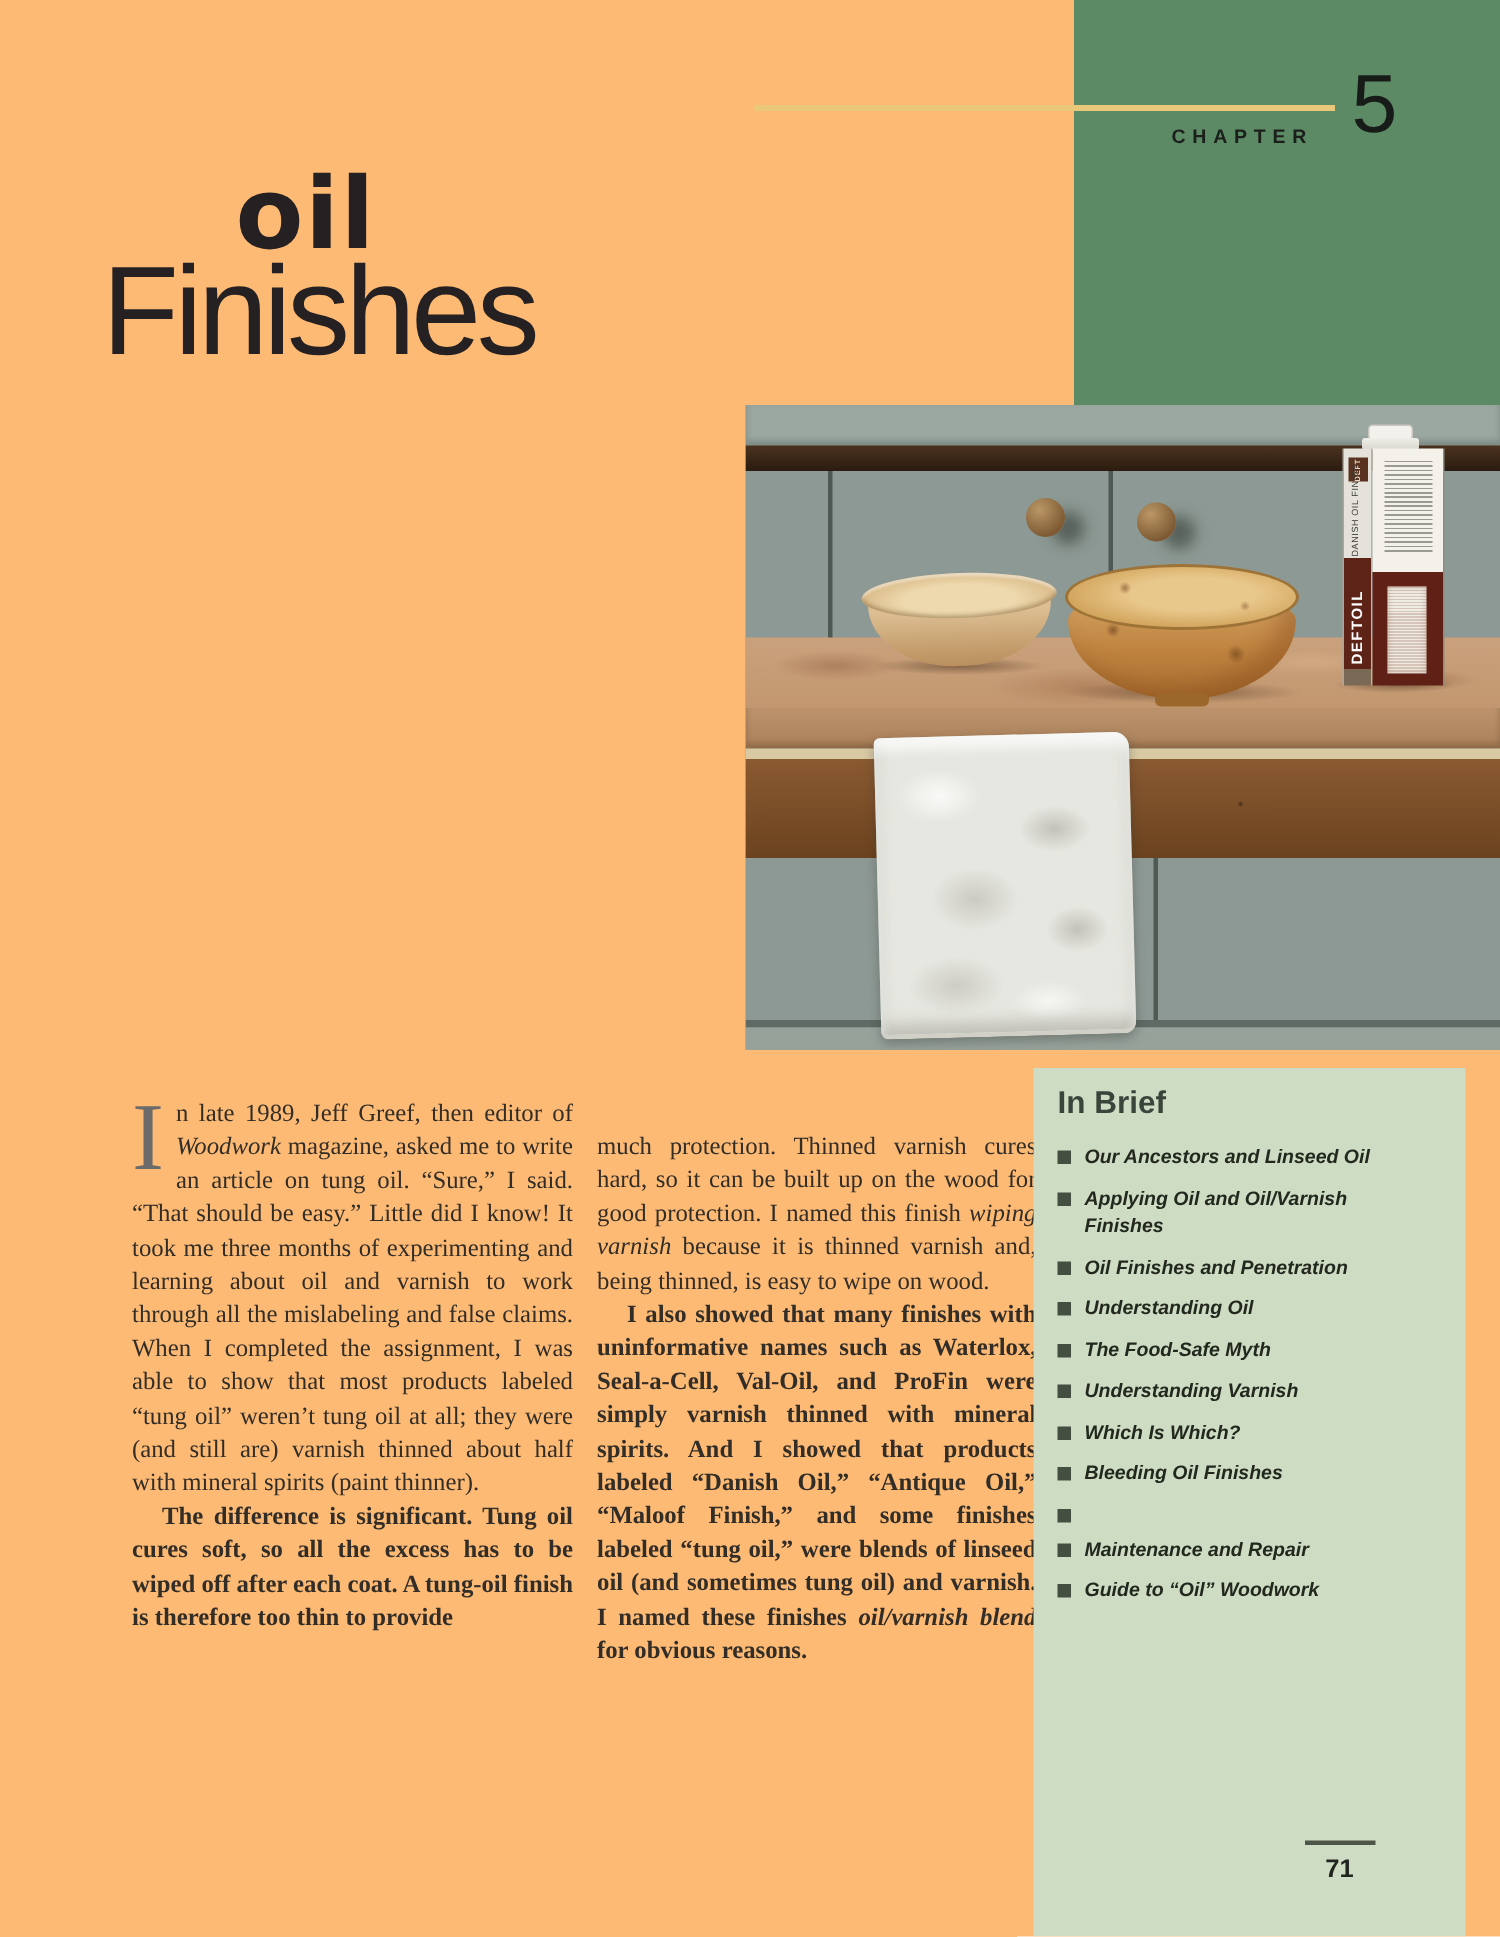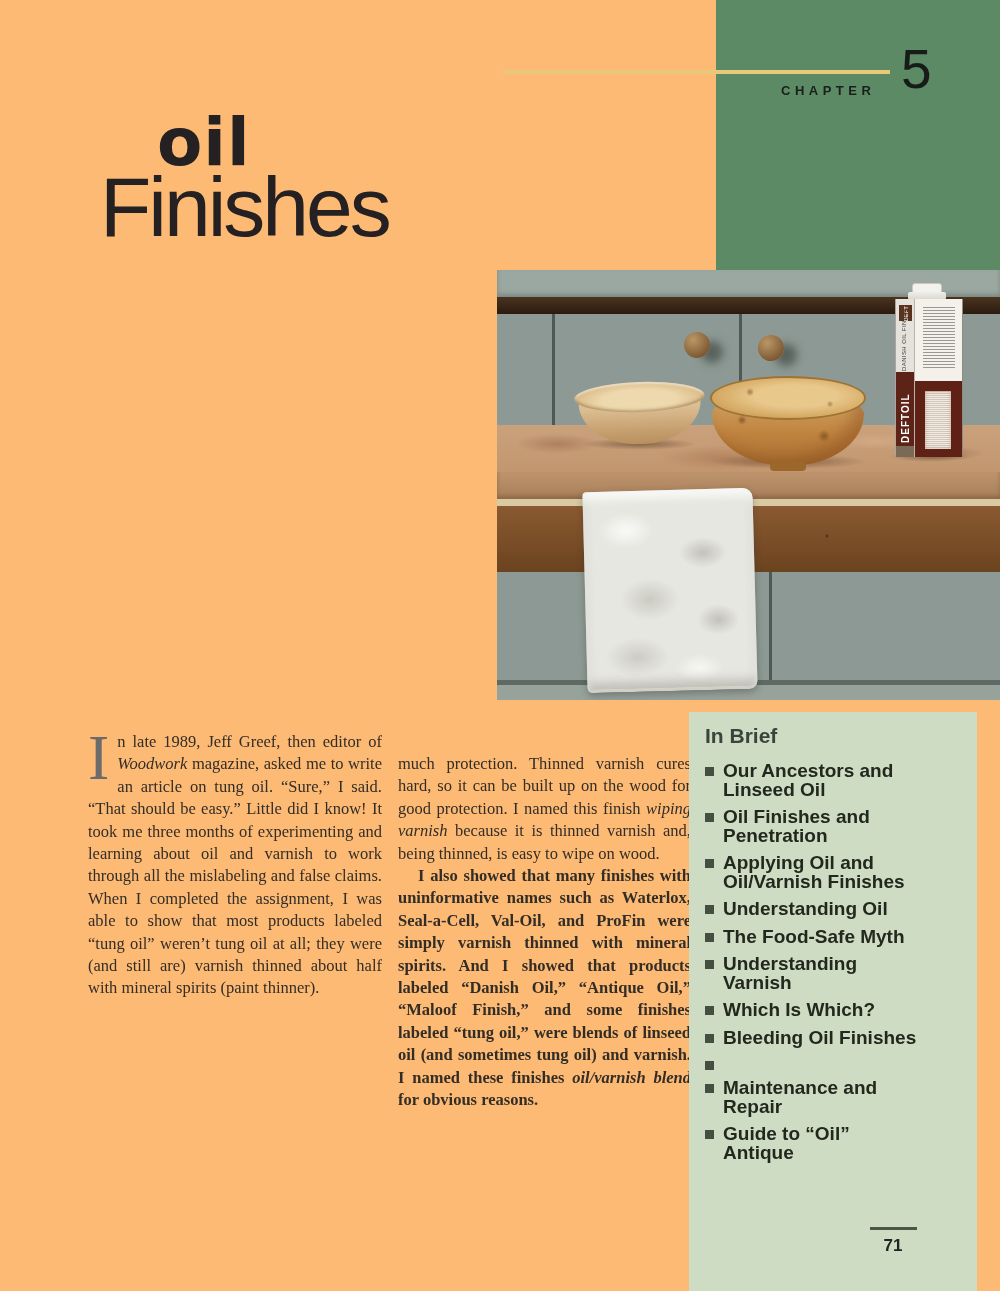--- a/index.html
+++ b/index.html
@@ -10,21 +10,21 @@
   .green-block{position:absolute;left:716px;top:0;width:284px;height:270px;background:#5c8a65;}
   .gold-rule{position:absolute;left:503px;top:70px;width:387px;height:4px;background:#eac879;z-index:3;}
   .chapter-word{position:absolute;left:781px;top:83px;font-size:13px;font-weight:bold;
         letter-spacing:4.5px;color:#1b1f1b;z-index:3;}
   .chapter-num{position:absolute;left:901px;top:42px;font-size:55px;font-weight:400;
         color:#181c18;z-index:3;line-height:1;}
 
   
   .title-oil{position:absolute;left:157px;top:110px;font-family:"DejaVu Sans",sans-serif;
         font-size:66px;font-weight:800;color:#252021;line-height:1;letter-spacing:1px;}
-  .title-finishes{position:absolute;left:100px;top:165px;font-size:84px;font-weight:400;
+  .title-finishes{position:absolute;left:68px;top:165px;font-size:84px;font-weight:400;
         color:#252021;line-height:1;letter-spacing:-3px;}
 
   
   .photo{position:absolute;left:497px;top:270px;width:503px;height:430px;overflow:hidden;
         background:#8d9994;}
   .ph-toprail{position:absolute;left:0;top:0;width:503px;height:27px;background:#9ba7a1;
         box-shadow:inset 0 -3px 4px rgba(70,80,74,.35);}
   .ph-darkrail{position:absolute;left:0;top:27px;width:503px;height:17px;
         background:linear-gradient(180deg,#4a331e,#2b1b10);}
   .ph-gap{position:absolute;width:3px;background:rgba(58,68,62,.75);}
@@ -130,22 +130,22 @@
   .col p.indent{text-indent:20px;font-weight:bold;}
   .dropcap{float:left;font-size:64px;line-height:50px;padding:2px 8px 0 0;color:#6b6b6b;
         font-family:"Liberation Serif",serif;}
   .em{font-style:italic;}
 
   
   .sidebar{position:absolute;left:689px;top:712px;width:288px;height:579px;background:#cedcc3;
         box-sizing:border-box;padding:12px 18px 0 16px;}
   .sidebar h2{margin:0 0 14px 0;font-size:21px;font-weight:bold;color:#3b443b;}
   .brief-list{list-style:none;margin:0;padding:0;}
-  .brief-list li{display:flex;gap:9px;margin-bottom:9px;font-size:19px;font-weight:bold;
-        line-height:18.5px;color:#23281e;}
+  .brief-list li{display:flex;gap:9px;margin-bottom:9px;font-size:13px;font-weight:bold;
+        line-height:18.5px;color:#23281e;font-style:italic;}
   .bullet{flex:none;width:9px;height:9px;background:#454f41;margin-top:5px;}
   .brief-list li span.txt{display:block;max-width:196px;}
 
   .folio-rule{position:absolute;left:870px;top:1227px;width:47px;height:3px;background:#4c5547;}
   .folio{position:absolute;left:858px;top:1236px;width:70px;text-align:center;
         font-size:17px;font-weight:bold;color:#20251f;}
 </style>
 </head>
 <body>
 
@@ -201,44 +201,45 @@
       </div>
       <div class="can-face-right">
         <div class="can-textblock"></div>
         <div class="can-panel"></div>
       </div>
     </div>
   </div>
 
   <div class="col col1">
     <p class="para"><span class="dropcap">I</span><span>n late 1989, Jeff Greef, then editor of </span><span class="em">Woodwork</span><span> magazine, asked me to write an article on tung oil. “Sure,” I said. “That should be easy.” Little did I know! It took me three months of experimenting and learning about oil and varnish to work through all the mislabeling and false claims. When I completed the assignment, I was able to show that most products labeled “tung oil” weren’t tung oil at all; they were (and still are) varnish thinned about half with mineral spirits (paint thinner).</span></p>
+    <p class="indent">The difference is significant. Tung oil cures soft, so all the excess has to be wiped off after each coat. A tung-oil finish is therefore too thin to provide</p>
   </div>
 
   <div class="col col2">
     <p><span>much protection. Thinned varnish cures hard, so it can be built up on the wood for good protection. I named this finish </span><span class="em">wiping varnish</span><span> because it is thinned varnish and, being thinned, is easy to wipe on wood.</span></p>
     <p class="indent"><span>I also showed that many finishes with uninformative names such as Waterlox, Seal-a-Cell, Val-Oil, and ProFin were simply varnish thinned with mineral spirits. And I showed that products labeled “Danish Oil,” “Antique Oil,” “Maloof Finish,” and some finishes labeled “tung oil,” were blends of linseed oil (and sometimes tung oil) and varnish. I named these finishes </span><span class="em">oil/varnish blend</span><span> for obvious reasons.</span></p>
   </div>
 
   <div class="sidebar">
     <h2>In Brief</h2>
     <ul class="brief-list">
       <li>
           <span class="bullet"></span>
           <span class="txt">Our Ancestors and Linseed Oil</span>
         </li>
       <li>
           <span class="bullet"></span>
+          <span class="txt">Applying Oil and Oil/Varnish Finishes</span>
+        </li>
+      <li>
+          <span class="bullet"></span>
           <span class="txt">Oil Finishes and Penetration</span>
         </li>
       <li>
           <span class="bullet"></span>
-          <span class="txt">Applying Oil and Oil/Varnish Finishes</span>
-        </li>
-      <li>
-          <span class="bullet"></span>
           <span class="txt">Understanding Oil</span>
         </li>
       <li>
           <span class="bullet"></span>
           <span class="txt">The Food-Safe Myth</span>
         </li>
       <li>
           <span class="bullet"></span>
           <span class="txt">Understanding Varnish</span>
         </li>
@@ -252,21 +253,21 @@
         </li>
       <li>
           <span class="bullet"></span>
         </li>
       <li>
           <span class="bullet"></span>
           <span class="txt">Maintenance and Repair</span>
         </li>
       <li>
           <span class="bullet"></span>
-          <span class="txt">Guide to “Oil” Antique</span>
+          <span class="txt">Guide to “Oil” Woodwork</span>
         </li>
     </ul>
   </div>
 
   <div class="folio-rule"></div>
   <div class="folio">71</div>
 
 </div>
 
 </body></html>

